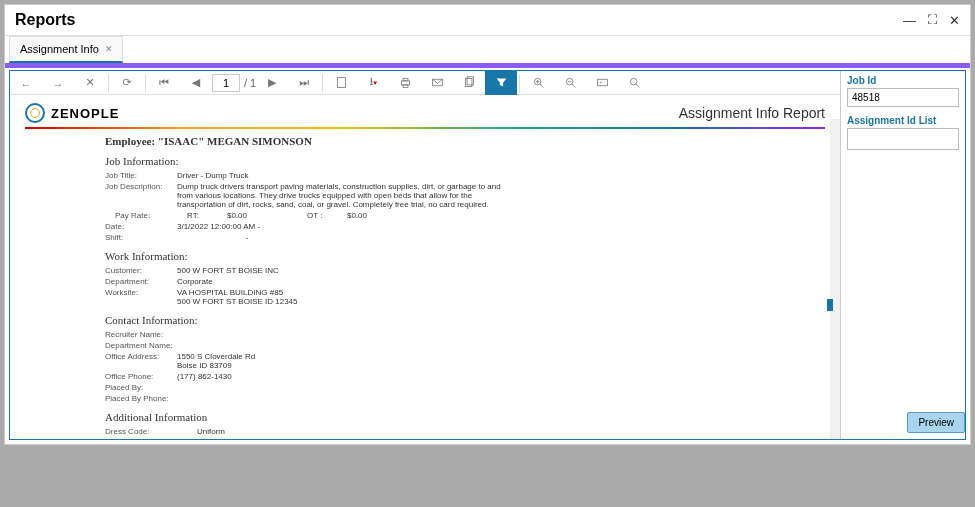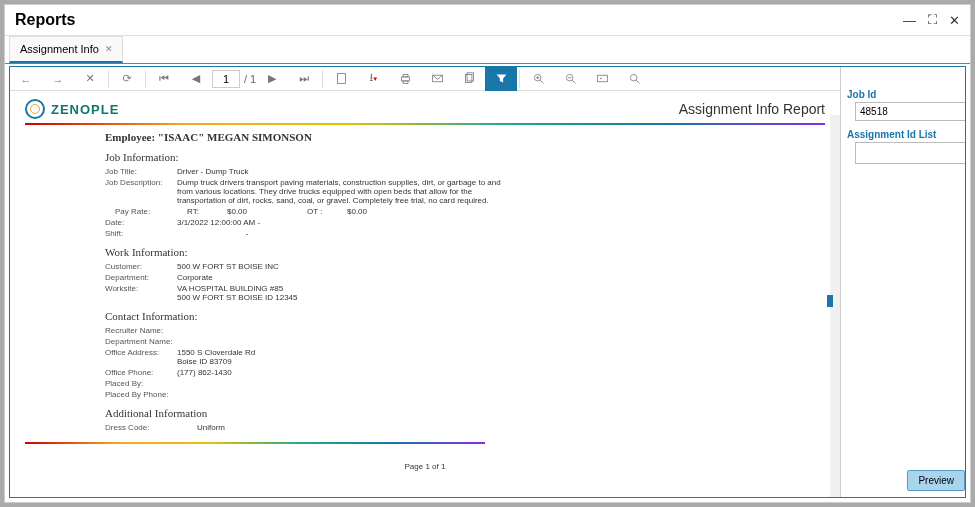--- a/index.html
+++ b/index.html
@@ -1,54 +1,54 @@
 <!DOCTYPE html>
 <html><head>
 <meta charset="utf-8">
 <style>
 * { box-sizing: border-box; margin: 0; padding: 0; }
 body { font-family: Arial, sans-serif; background: #aaa; width: 975px; height: 507px; overflow: hidden; }
-.window { background: #fff; margin: 4px; height: 499px; border: 1px solid #ccc; display: flex; flex-direction: column; }
+.window { background: #fff; margin: 4px; height: 441px; border: 1px solid #ccc; display: flex; flex-direction: column; }
 .titlebar { display: flex; align-items: center; justify-content: space-between; padding: 6px 10px; border-bottom: 1px solid #e0e0e0; }
 .titlebar h1 { font-size: 16px; font-weight: bold; }
 .wincontrols { display: flex; gap: 12px; align-items: center; }
 .wincontrols span { cursor: pointer; font-size: 13px; color: #333; }
-.tabbar { display: flex; border-bottom: 1px solid #8b5cf6; padding-left: 4px; }
+.tabbar { display: flex; border-bottom: 5px solid #8b5cf6; padding-left: 4px; }
 .tab { padding: 6px 10px; font-size: 11px; border: 1px solid #ddd; border-bottom: 2px solid #1976a8; background: #f9f9f9; display: flex; align-items: center; gap: 6px; }
 .tab .tc { font-size: 9px; color: #888; cursor: pointer; }
 .content { flex: 1; display: flex; border: 1px solid #1976a8; margin: 2px 4px 4px 4px; overflow: hidden; }
 .toolbar { display: flex; align-items: center; height: 24px; border-bottom: 1px solid #ddd; font-size: 11px; color: #555; }
 .tbtn { width: 32px; height: 24px; display: flex; align-items: center; justify-content: center; cursor: pointer; color: #777; }
 .tbtn.active { background: #1976a8; color: #fff; }
 .tsep { width: 1px; height: 18px; background: #ddd; margin: 0 2px; }
 .pageinput { width: 28px; height: 18px; border: 1px solid #ccc; text-align: center; font-size: 11px; }
 .pagetotal { font-size: 11px; color: #666; margin-left: 4px; }
 .viewer { flex: 1; display: flex; flex-direction: column; overflow: hidden; }
 .docarea { flex: 1; overflow: auto; background: #fff; position: relative; }
 .doc { width: 820px; margin: 0 auto; padding: 8px 10px; font-size: 9px; color: #333; }
 .dhead { display: flex; align-items: center; justify-content: space-between; padding-bottom: 4px; }
 .logo { display: flex; align-items: center; gap: 6px; }
 .logomark { width: 20px; height: 20px; border: 2px solid #1976a8; border-radius: 50%; position: relative; }
 .logomark::before { content: ""; position: absolute; inset: 3px; border: 1px solid #f5a623; border-radius: 50%; }
-.logotext { font-size: 13px; font-weight: bold; letter-spacing: 1px; color: #0f766e; }
+.logotext { font-size: 13px; font-weight: bold; letter-spacing: 1px; color: #000000; }
 .rtitle { font-size: 14px; font-weight: normal; }
 .rainbow { height: 2px; background: linear-gradient(to right,#c00,#f5a623,#e6c200,#2a8,#1976a8,#8a2be2); margin-bottom: 6px; }
 .rainbow.btm { width: 460px; margin-top: 10px; }
 .emp { font-size: 11px; font-weight: bold; margin: 4px 0 4px 80px; font-family: Georgia, serif; }
 .sect { font-size: 11px; font-weight: normal; font-family: Georgia, serif; margin: 8px 0 4px 80px; }
 .row { display: flex; margin: 2px 0 2px 80px; font-size: 8px; }
 .lbl { width: 72px; color: #555; }
 .val { flex: 1; max-width: 340px; }
 .payrow { display: flex; margin: 2px 0 2px 80px; font-size: 8px; padding-left: 10px; }
 .payrow .lbl { width: 72px; }
 .payrow .sub { width: 40px; }
 .pg { text-align: center; font-size: 8px; margin-top: 18px; }
 .side { width: 125px; border-left: 1px solid #ccc; display: flex; flex-direction: column; padding: 4px 6px; font-size: 10px; position: relative; }
-.side label { color: #1976a8; font-weight: bold; font-size: 10px; margin-top: 18px; }
-.side input, .side .listbox { width: 100%; border: 1px solid #bbb; padding: 3px 4px; font-size: 10px; margin-top: 2px; margin-left: 8px; }
+.side label { color: #1976a8; font-weight: bold; font-size: 10px; margin-top: 0; }
+.side input, .side .listbox { width: 100%; border: 1px solid #bbb; padding: 3px 4px; font-size: 10px; margin-top: 2px; }
 .listbox { height: 22px; background: #fff; }
 .preview { position: absolute; bottom: 6px; right: 0; padding: 4px 10px; background: #a8d4ee; border: 1px solid #5b9bc4; border-radius: 2px; font-size: 10px; cursor: pointer; }
 .scrolltrack { position: absolute; right: 0; top: 24px; bottom: 0; width: 10px; background: #f0f0f0; }
 .scrollend { position: absolute; left: -3px; width: 6px; height: 12px; background: #1976a8; top: 180px; }
 svg { width: 13px; height: 13px; }
 </style>
 </head>
 <body>
 
 <div class="window">

